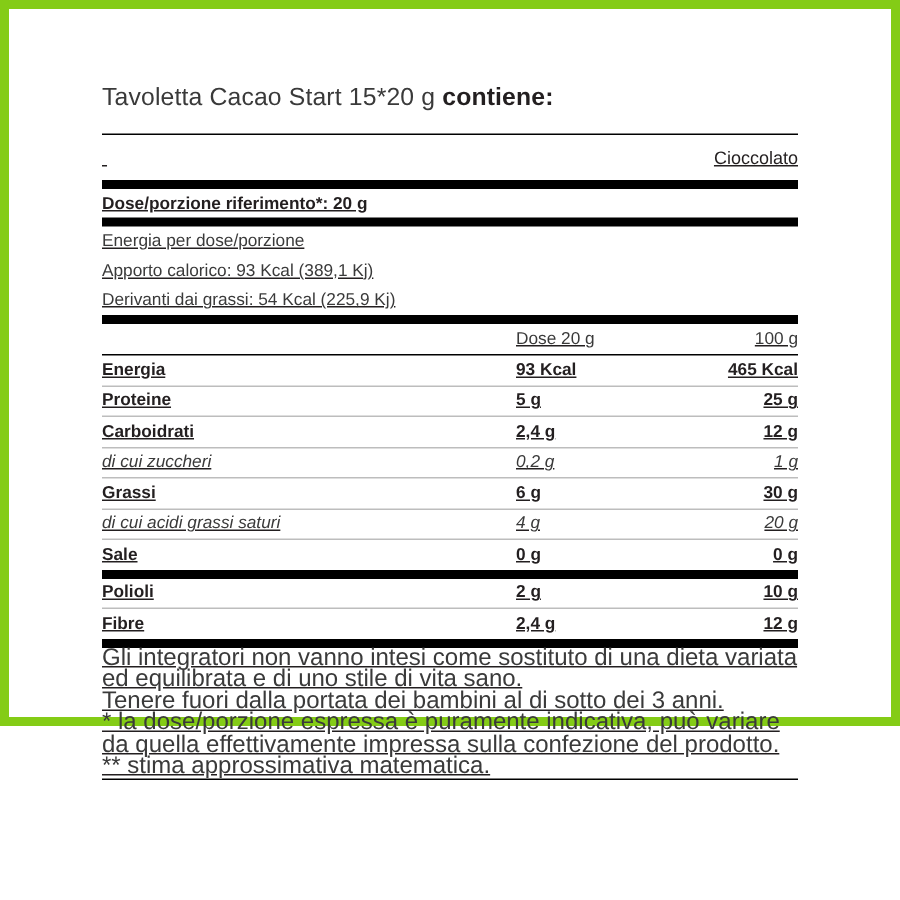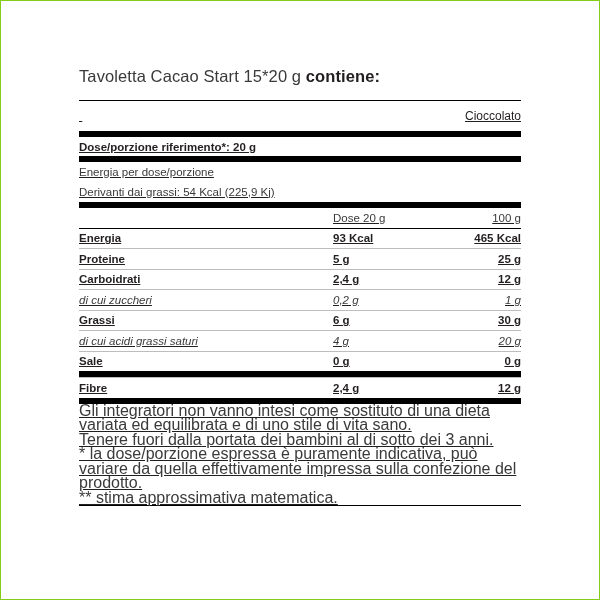--- a/index.html
+++ b/index.html
@@ -10,24 +10,24 @@
     width: 600px;
     height: 600px;
     background: #ffffff;
     font-family: "Liberation Sans", sans-serif;
     color: #231f20;
     overflow: hidden;
   }
   .page {
     position: relative;
     width: 600px;
-    height: 600px;
+    height: 484px;
     box-sizing: border-box;
-    border: 1px solid #84cc16;
-    padding: 16px;
+    border: 6px solid #84cc16;
+    padding: 0;
   }
   .title {
     font-size: 16.5px;
     color: #3a3a3a;
     padding: 50px 0 14px 62px;
     letter-spacing: 0.1px;
   }
   .title .bold {
     font-weight: bold;
     color: #231f20;
@@ -139,20 +139,23 @@
       </tr>
 
       <tr class="rule-thick">
             <td colspan="3"></td>
           </tr>
 
       <tr class="section-title">
         <td class="c-label" colspan="3">Energia per dose/porzione</td>
       </tr>
       <tr class="data-row">
+        <td class="c-label" colspan="3">Apporto calorico: 93 Kcal (389,1 Kj)</td>
+      </tr>
+      <tr class="data-row">
         <td class="c-label indent1" colspan="3">Derivanti dai grassi: 54 Kcal (225,9 Kj)</td>
       </tr>
 
       <tr class="rule-thick">
             <td colspan="3"></td>
           </tr>
 
       <tr class="colhead">
         <td class="c-label"></td>
         <td class="c-mid">Dose 20 g</td>
@@ -220,20 +223,25 @@
       <tr class="data-row bold-row">
         <td class="c-label">Sale</td>
         <td class="c-mid">0 g</td>
         <td class="c-right">0 g</td>
       </tr>
 
       <tr class="rule-thick">
             <td colspan="3"></td>
           </tr>
 
+      <tr class="data-row bold-row">
+        <td class="c-label">Polioli</td>
+        <td class="c-mid">2 g</td>
+        <td class="c-right">10 g</td>
+      </tr>
       <tr class="rule-hair">
             <td colspan="3"></td>
           </tr>
 
       <tr class="data-row bold-row">
         <td class="c-label">Fibre</td>
         <td class="c-mid">2,4 g</td>
         <td class="c-right">12 g</td>
       </tr>
 

